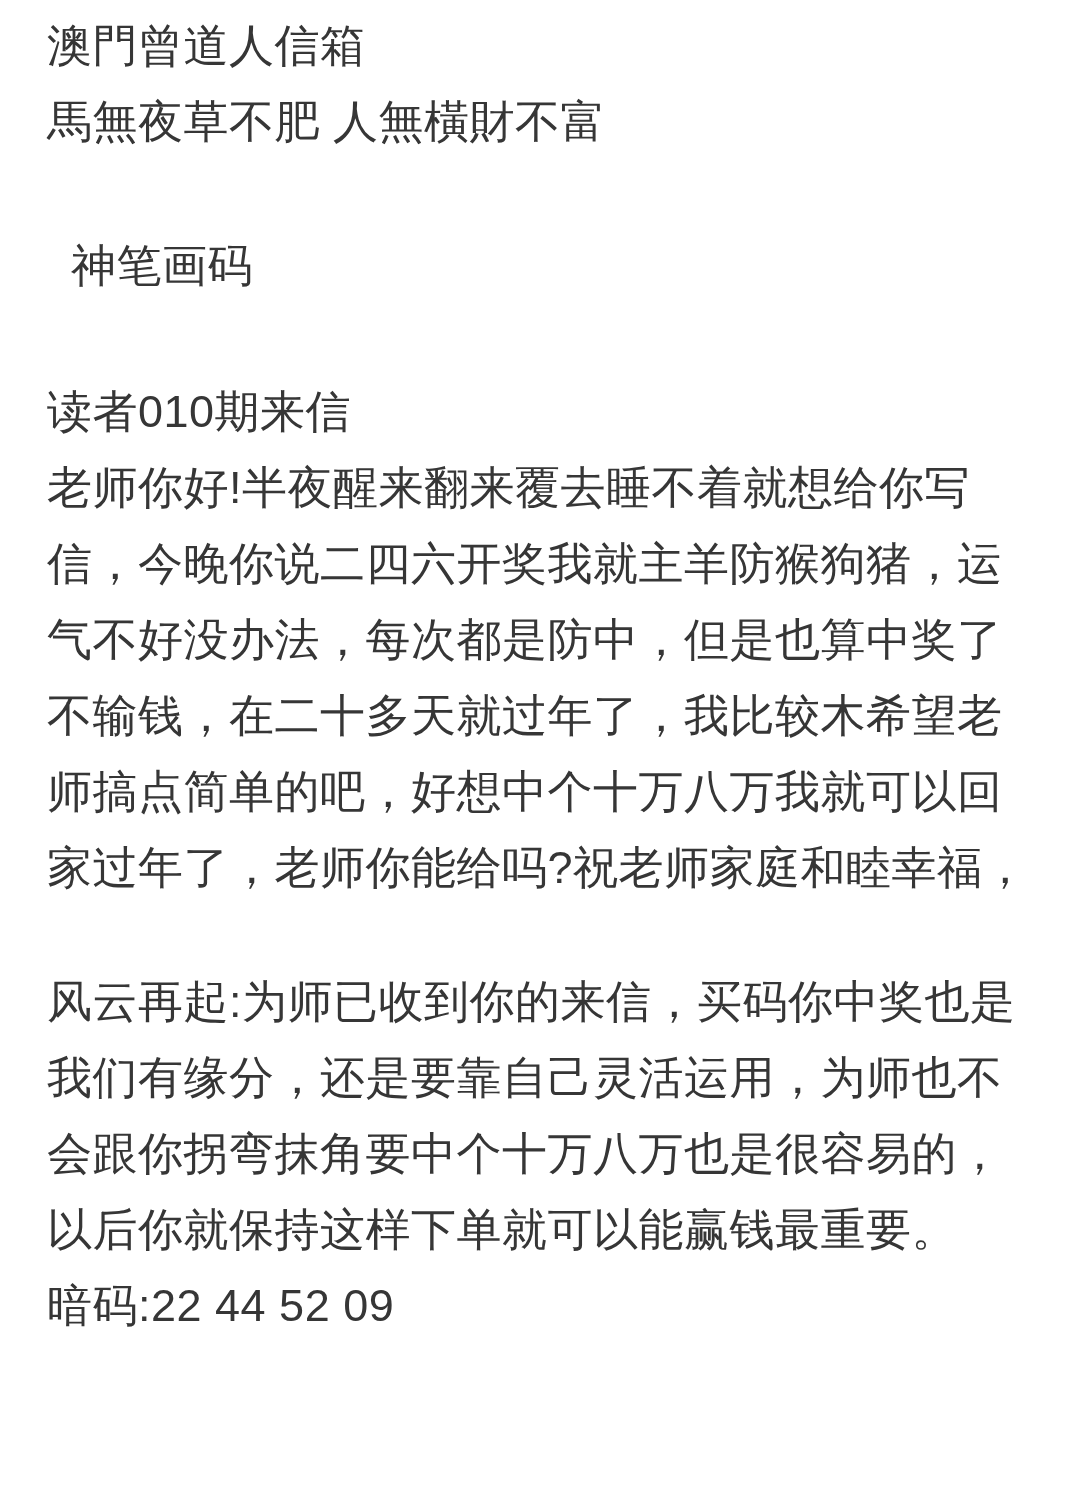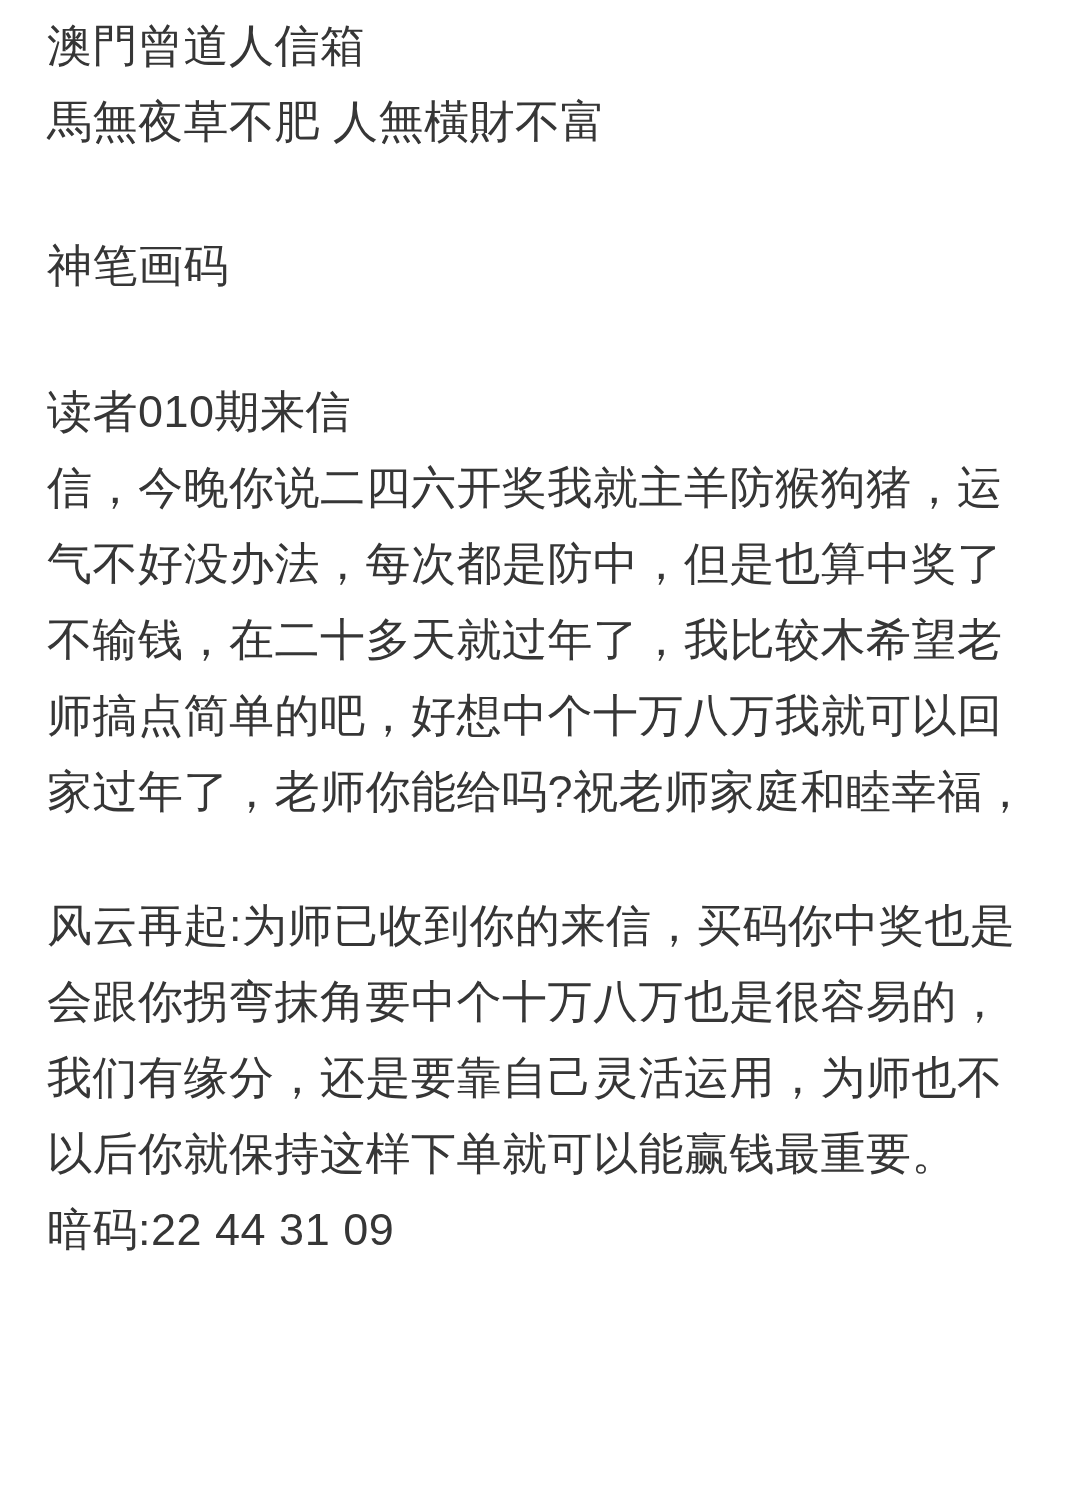--- a/index.html
+++ b/index.html
@@ -17,21 +17,21 @@
     box-sizing: border-box;
     width: 1077px;
     height: 1500px;
     padding: 8px 40px 0 47px;
     color: #363636;
     font-size: 45px;
     line-height: 76px;
     font-weight: 400;
   }
   .block { margin: 0; }
-  .block + .block-gap-1 { margin-top: 68px; }
+  .block + .block-gap-1 { margin-top: 68px; margin-left: 24px; }
   .block + .block-gap-2 { margin-top: 70px; }
   .block + .block-gap-3 { margin-top: 58px; }
   .text-line {
     white-space: nowrap;
     letter-spacing: 0.5px;
   }
 </style>
 </head>
 <body>
 
@@ -41,28 +41,29 @@
     <div class="text-line">澳門曾道人信箱</div>
     <div class="text-line">馬無夜草不肥 人無橫財不富</div>
   </div>
 
   <div class="block block-gap-1">
     <div class="text-line">神笔画码</div>
   </div>
 
   <div class="block block-gap-2">
     <div class="text-line">读者010期来信</div>
+    <div class="text-line">老师你好!半夜醒来翻来覆去睡不着就想给你写</div>
     <div class="text-line">信，今晚你说二四六开奖我就主羊防猴狗猪，运</div>
     <div class="text-line">气不好没办法，每次都是防中，但是也算中奖了</div>
     <div class="text-line">不输钱，在二十多天就过年了，我比较木希望老</div>
     <div class="text-line">师搞点简单的吧，好想中个十万八万我就可以回</div>
     <div class="text-line">家过年了，老师你能给吗?祝老师家庭和睦幸福，</div>
   </div>
 
   <div class="block block-gap-3">
     <div class="text-line">风云再起:为师已收到你的来信，买码你中奖也是</div>
+    <div class="text-line">我们有缘分，还是要靠自己灵活运用，为师也不</div>
     <div class="text-line">会跟你拐弯抹角要中个十万八万也是很容易的，</div>
-    <div class="text-line">我们有缘分，还是要靠自己灵活运用，为师也不</div>
     <div class="text-line">以后你就保持这样下单就可以能赢钱最重要。</div>
-    <div class="text-line">暗码:22 44 31 09</div>
+    <div class="text-line">暗码:22 44 52 09</div>
   </div>
 
 </div>
 
 </body></html>

